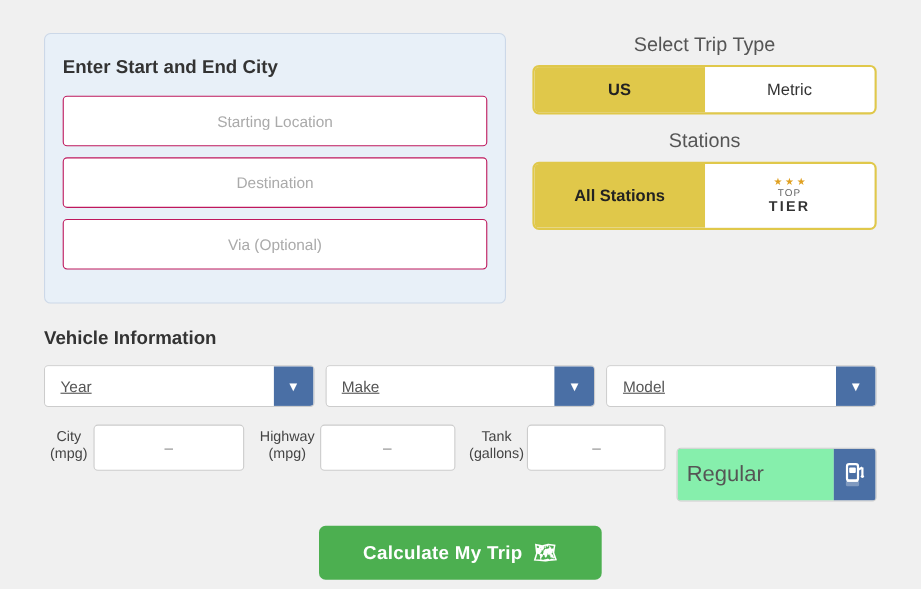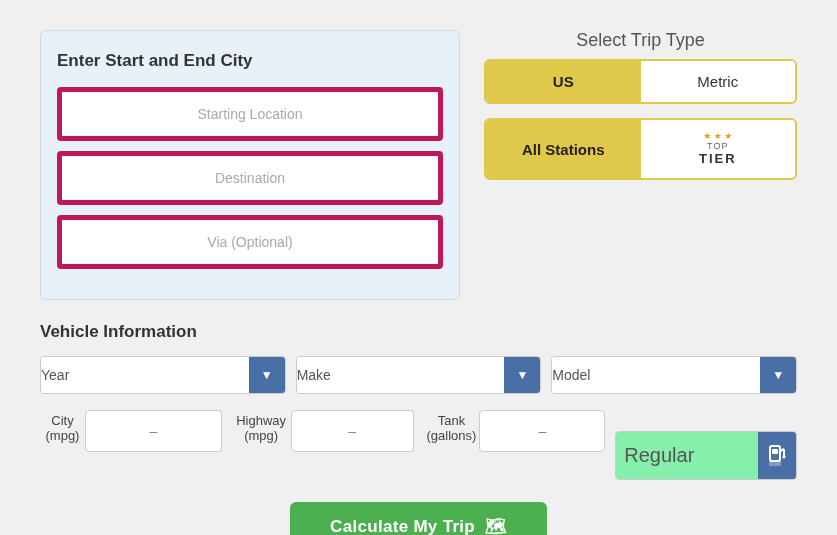--- a/index.html
+++ b/index.html
@@ -34,21 +34,21 @@
     .left-panel-title {
       text-align: left;
       font-size: 17px;
       font-weight: bold;
       color: #333;
       margin-bottom: 16px;
     }
     .input-field {
       width: 100%;
       padding: 14px 10px;
-      border: 5px solid #be185d;
+      border: 1px solid #be185d;
       border-radius: 4px;
       background: #fff;
       color: #aaa;
       font-size: 14px;
       margin-bottom: 10px;
       text-align: center;
       outline: none;
     }
     .input-field::placeholder {
       color: #aaa;
@@ -105,26 +105,27 @@
     .dropdown-wrapper {
       display: flex;
       flex: 1;
       border: 1px solid #ccc;
       border-radius: 4px;
       overflow: hidden;
       background: #fff;
     }
     .dropdown-label {
       flex: 1;
-      padding: 10px 0;
+      padding: 10px 14px;
       font-size: 14px;
       color: #555;
       background: #fff;
       border: none;
       outline: none;
+      text-decoration: underline;
     }
     .dropdown-arrow {
       background: #4a6fa5;
       color: #fff;
       padding: 10px 12px;
       font-size: 12px;
       display: flex;
       align-items: center;
       cursor: pointer;
       border: none;
@@ -252,20 +253,21 @@
 
     <div class="right-panel">
 
       <div class="section-label">Select Trip Type</div>
 
       <div class="toggle-group">
         <button class="toggle-btn active">US</button>
         <button class="toggle-btn">Metric</button>
       </div>
 
+      <div class="section-label">Stations</div>
       <div class="toggle-group">
         <button class="toggle-btn active">All Stations</button>
         <button class="toggle-btn">
           <div class="toptier-logo">
             <span class="toptier-stars">★ ★ ★</span>
             <span class="toptier-top">TOP</span>
             <span class="toptier-tier">TIER</span>
           </div>
         </button>
       </div>

